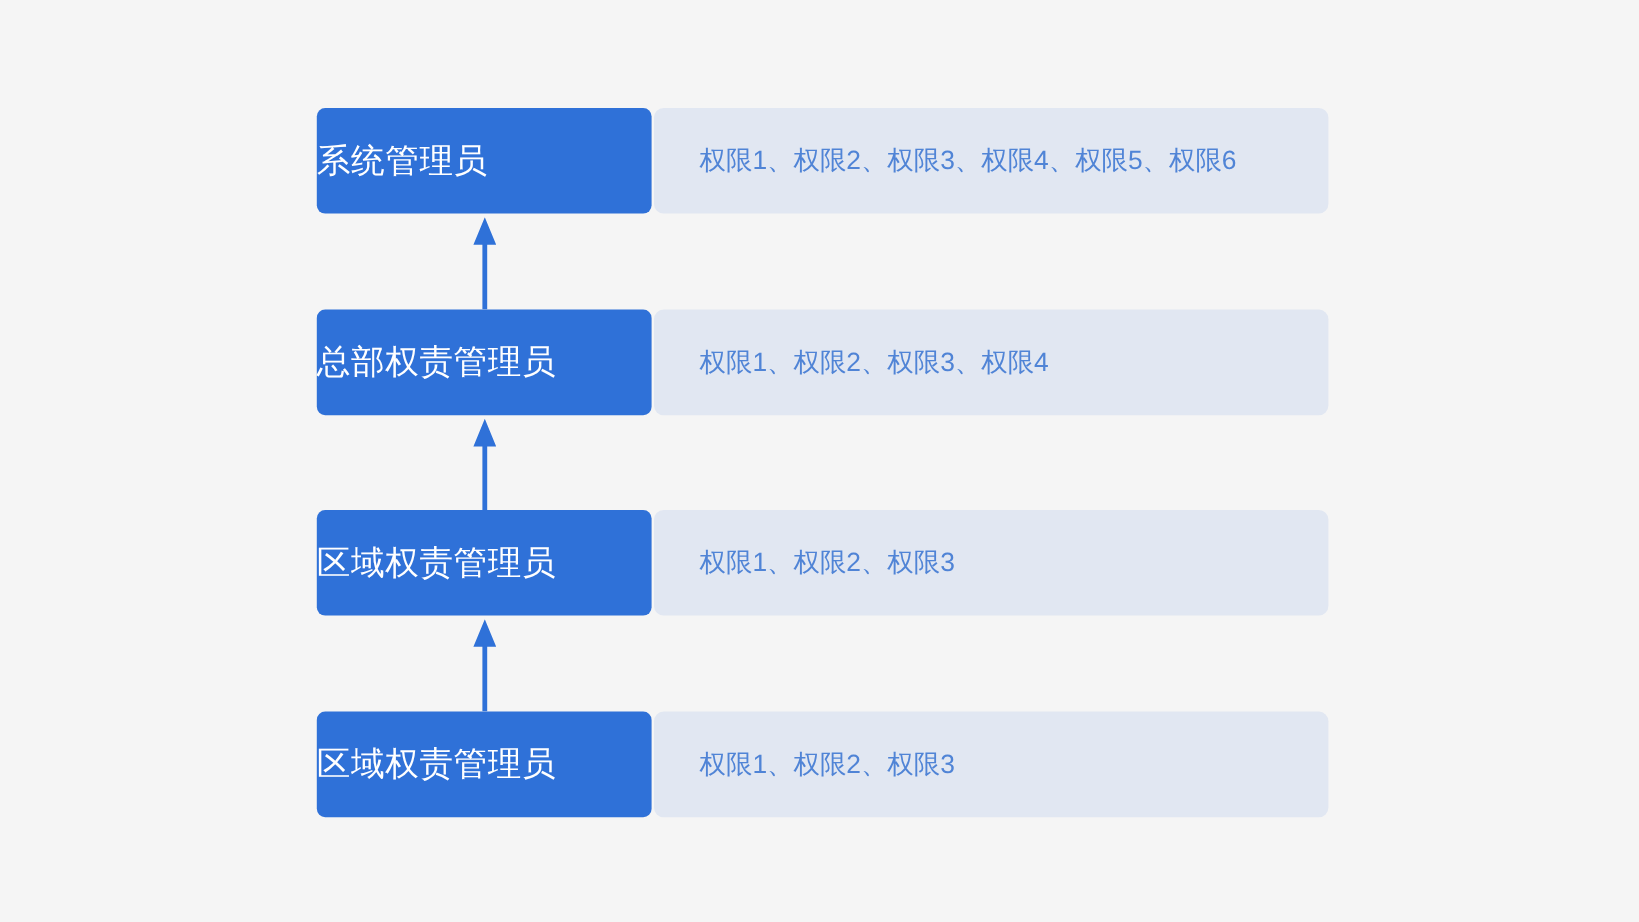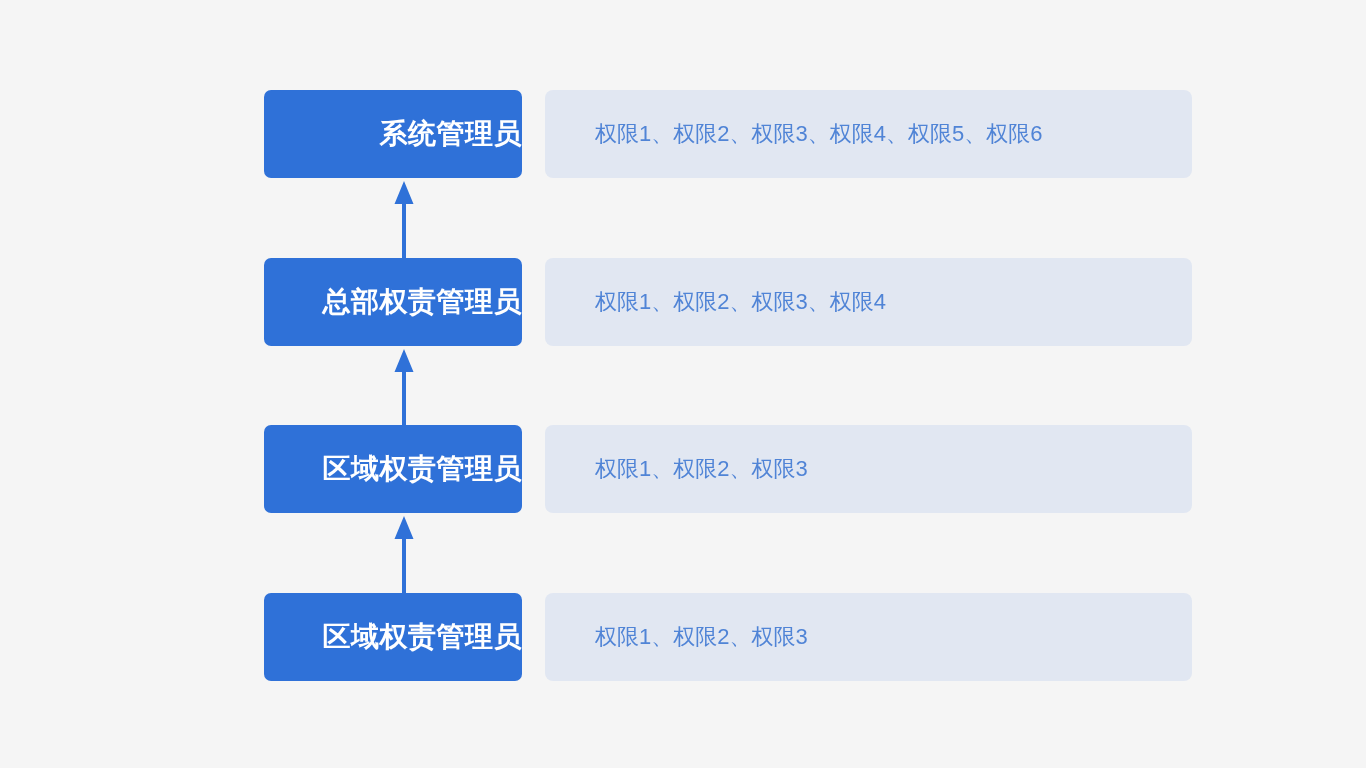--- a/index.html
+++ b/index.html
@@ -20,49 +20,48 @@
   }
   .role-row {
     position: absolute;
     left: 264px;
     height: 88px;
   }
   .role-chip {
     position: absolute;
     left: 0;
     top: 0;
-    width: 258px;
+    width: 279px;
     height: 88px;
     border-radius: 7px;
     background: #2f71d8;
     display: flex;
     align-items: center;
-    justify-content: flex-end;
+    justify-content: flex-start;
     box-sizing: border-box;
-    font-weight: bold;
   }
   .role-chip-label {
     color: #ffffff;
     font-size: 28px;
     line-height: 1;
     letter-spacing: 0.5px;
     white-space: nowrap;
   }
   .perm-panel {
     position: absolute;
     left: 281px;
     top: 0;
-    width: 647px;
+    width: 562px;
     height: 88px;
     border-radius: 8px;
     background: #e1e7f2;
     display: flex;
     align-items: center;
     box-sizing: border-box;
-    padding-left: 50px;
+    padding-left: 38px;
   }
   .perm-panel-label {
     color: #5084d6;
     font-size: 22px;
     line-height: 1;
     white-space: nowrap;
   }
   .connector {
     position: absolute;
     left: 394px;

